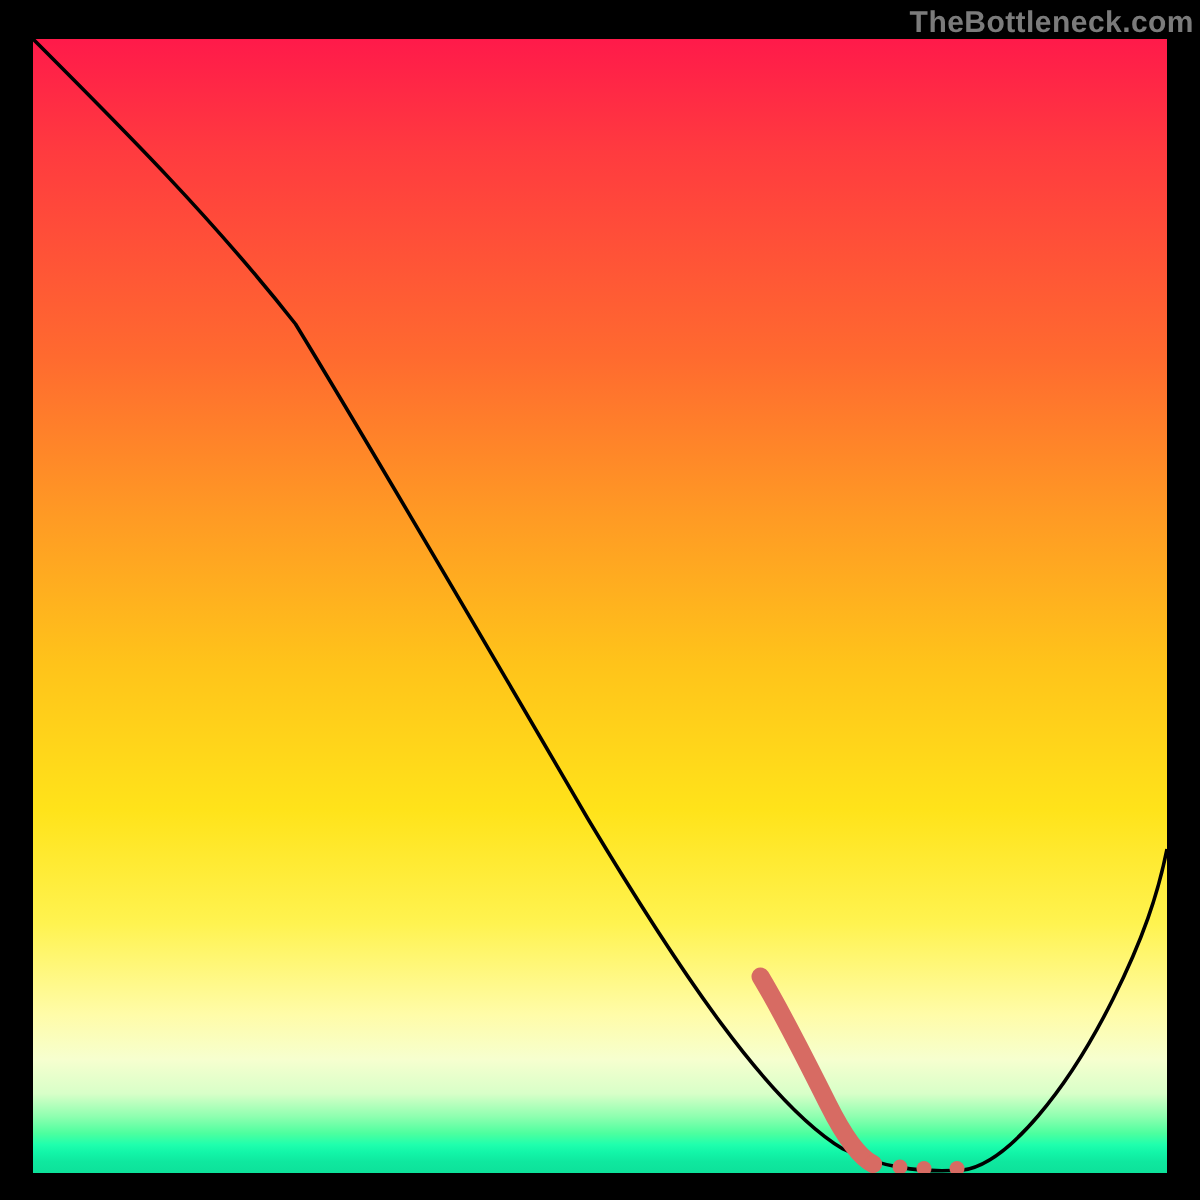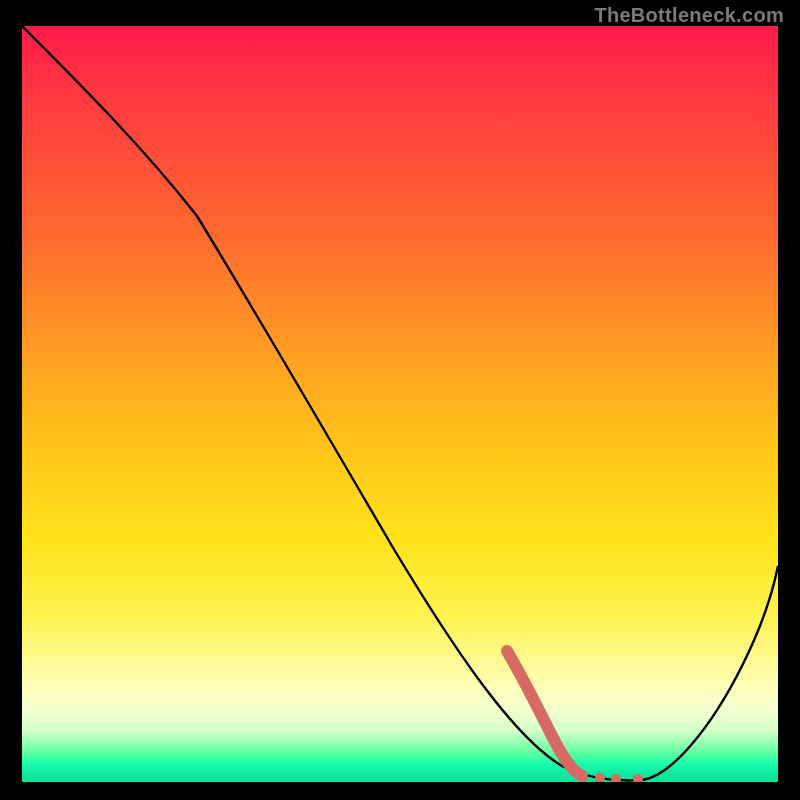--- a/index.html
+++ b/index.html
@@ -13,21 +13,21 @@
   }
   .frame {
     position: relative;
     width: 800px;
     height: 800px;
     background: #000;
   }
   .watermark {
     position: absolute;
     top: 4px;
-    right: 16px;
+    right: 4px;
     color: #7b7b7b;
     font-size: 20px;
     font-weight: 600;
     letter-spacing: 0.3px;
     z-index: 20;
     user-select: none;
   }
   .plot-outer {
     position: absolute;
     left: 22px;

